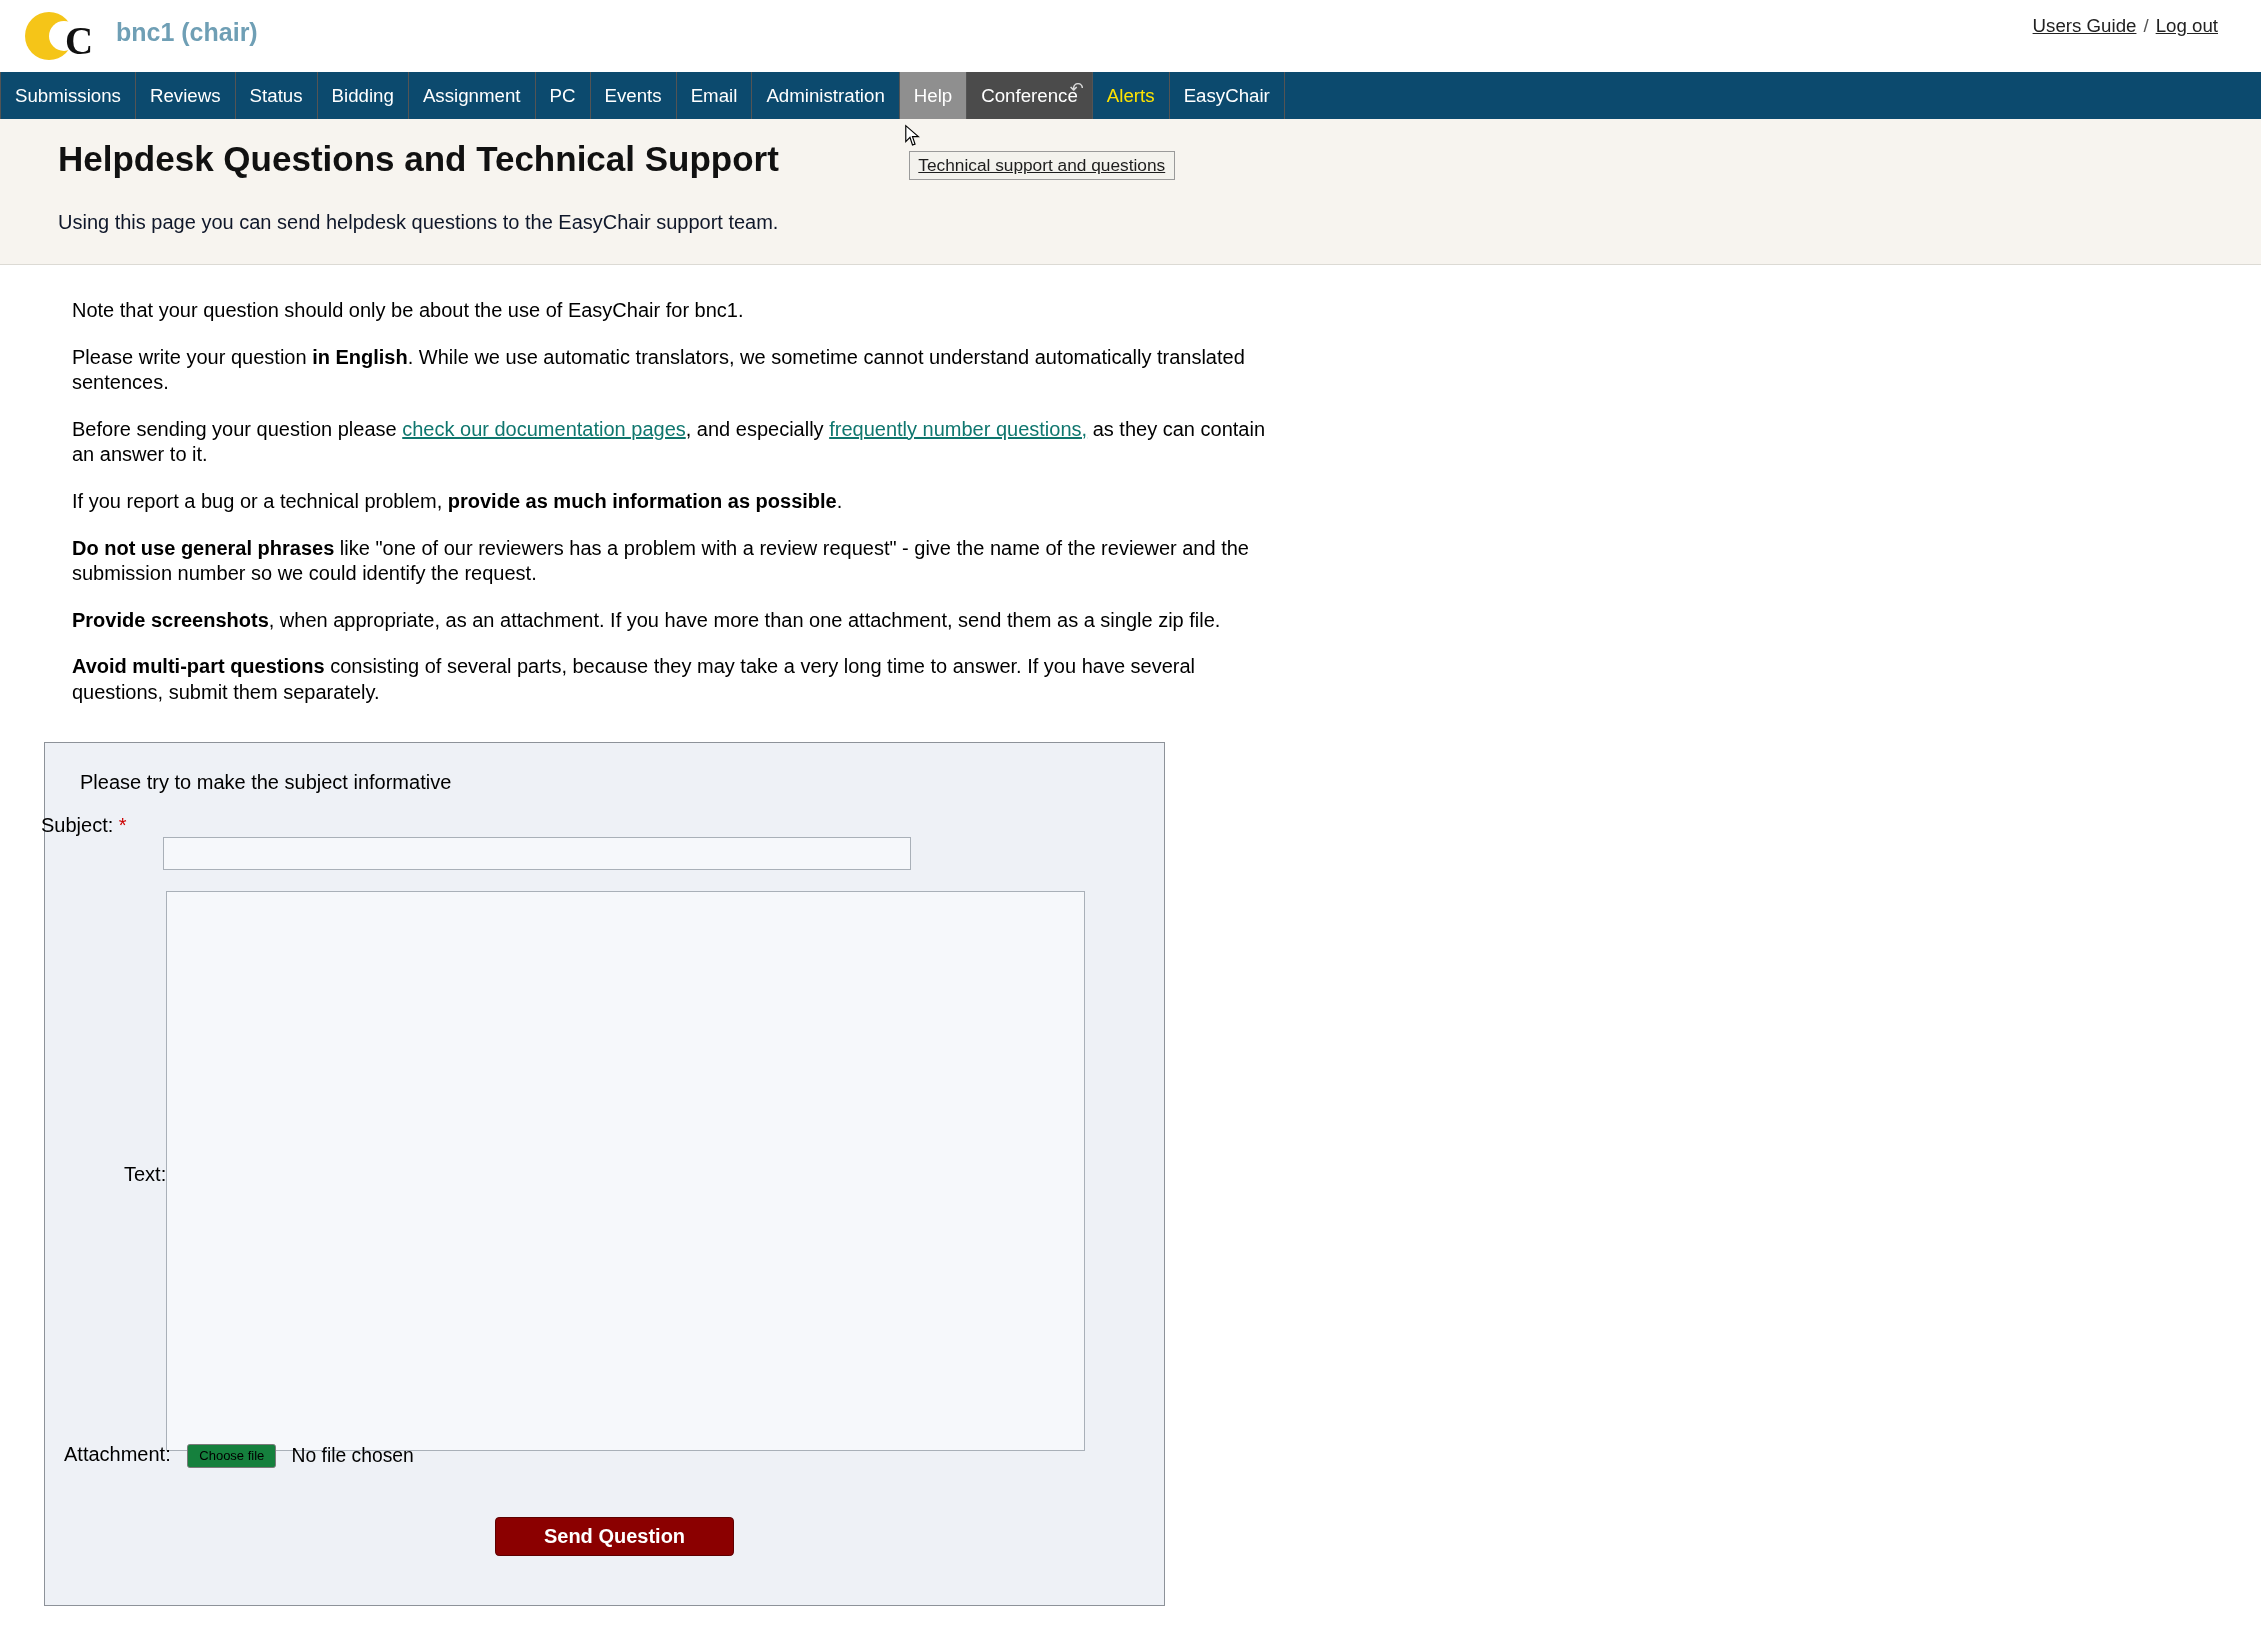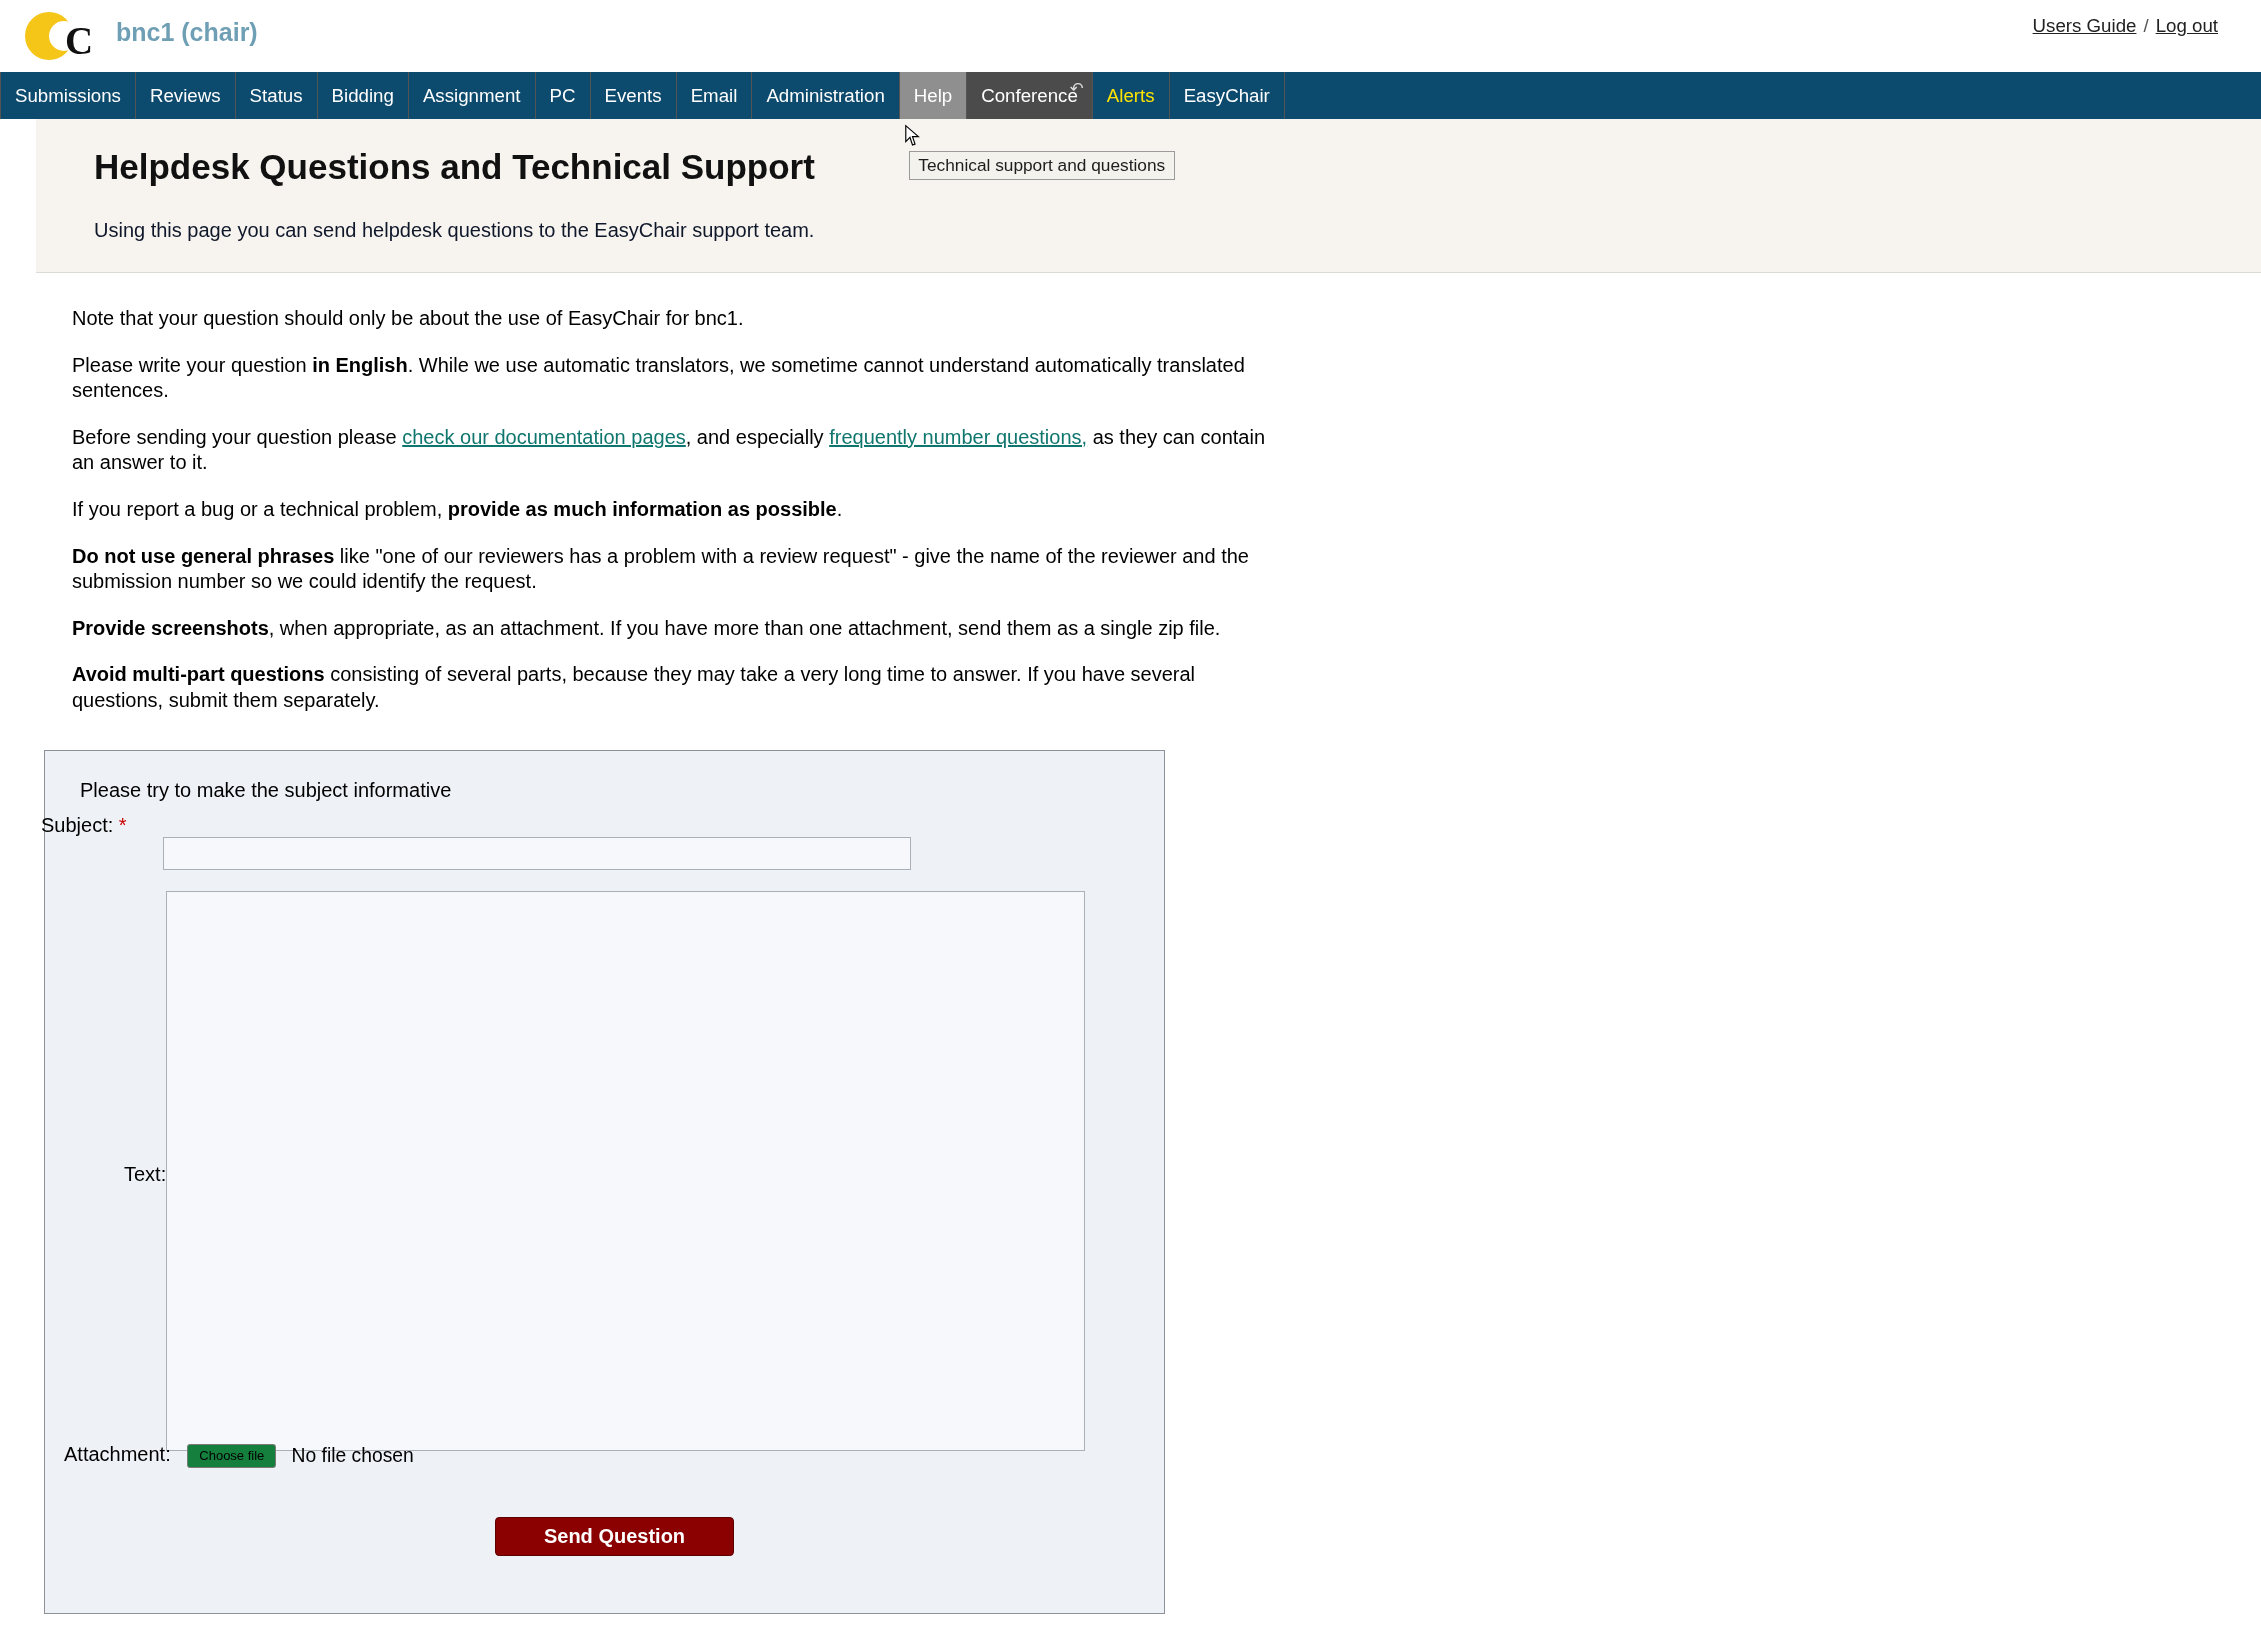--- a/index.html
+++ b/index.html
@@ -129,28 +129,28 @@
   .tooltip {
     position: absolute;
     left: 909px;
     top: 151px;
     background: #f3f2ed;
     border: 0.7px solid #9a9a9a;
     padding: 2.8px 8.3px;
     font-size: 17.3px;
     color: #1d1d1d;
     white-space: nowrap;
+    text-decoration: underline;
   }
 
   
   .pagehead {
     background: #f7f4ef;
-    padding: 28px 0 30px 0;
+    padding: 20px 0 30px 0;
     border-bottom: 0.7px solid #dcdad4;
-    margin-left: 36px;
   }
   .page-title {
     margin: 0 0 0 58px;
     font-size: 35px;
     font-weight: bold;
     color: #111;
   }
   .page-sub {
     margin: 32px 0 0 58px;
     font-size: 20px;

